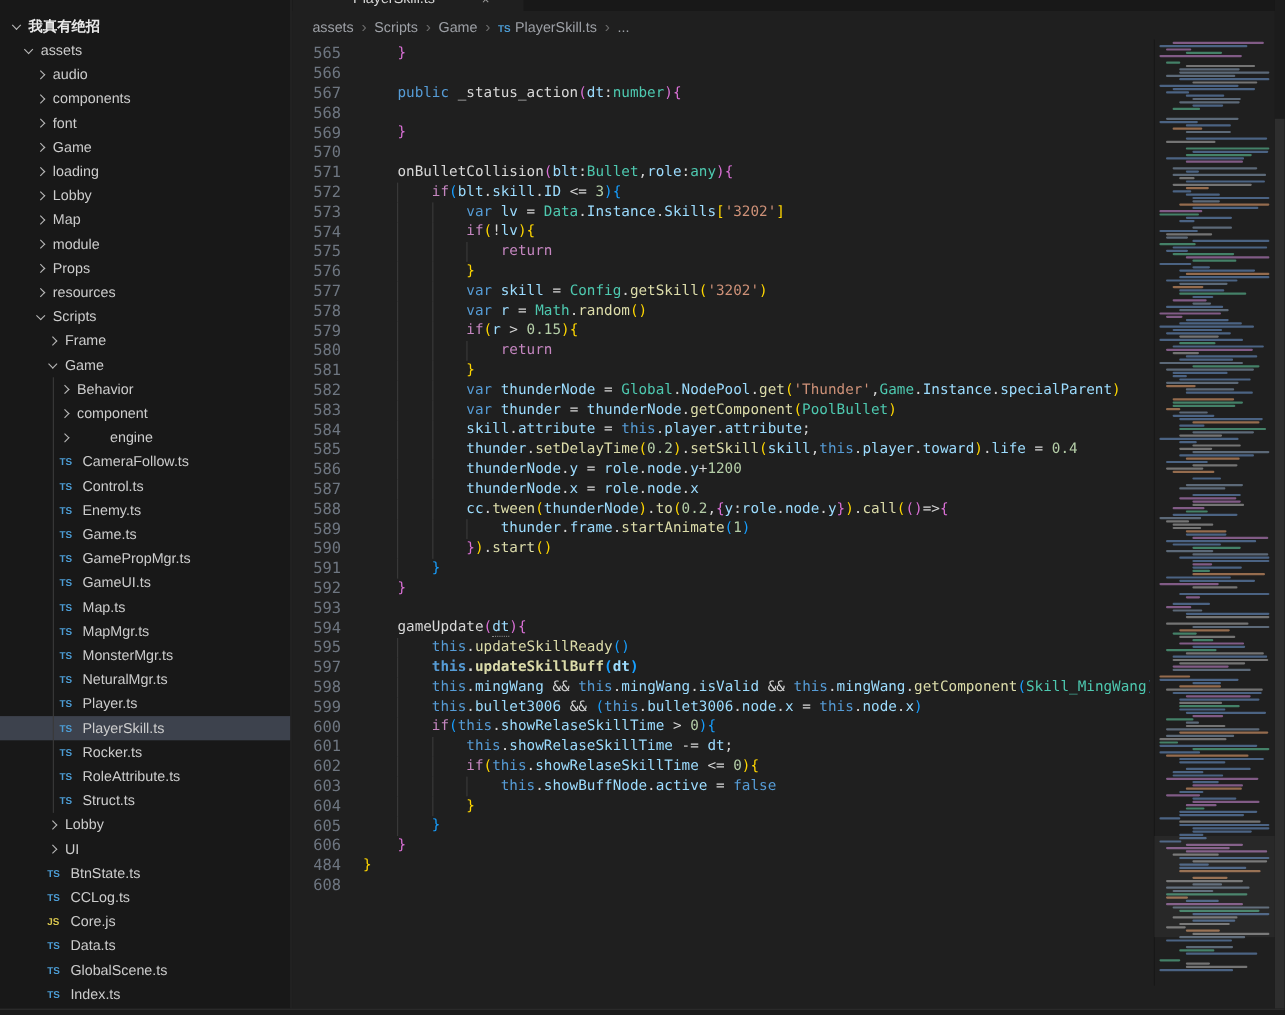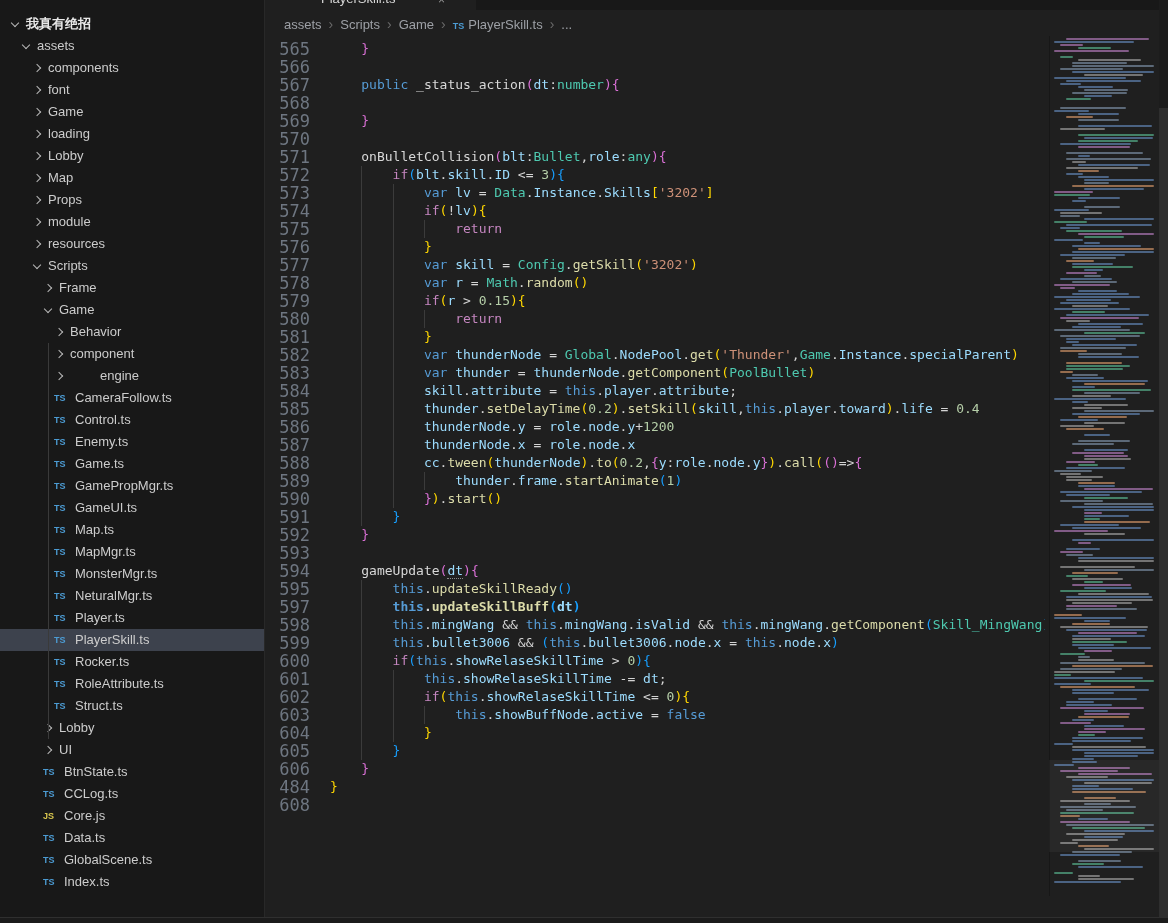--- a/index.html
+++ b/index.html
@@ -53,21 +53,21 @@
   .crumb-sep { color:#6a6a6a; margin:0 7px; font-size:14px; }
   .crumb .badge { width:auto; margin:0 4px 0 0; }
   
   #code {
     position:absolute; left:0; top:38px; width:779px; height:879px; overflow:hidden;
     font-family:"DejaVu Sans Mono", monospace; font-size:13px; padding-top:2px;
   }
   .cl { position:relative; height:18px; line-height:18px; white-space:pre; }
   .ln {
     position:absolute; left:0; top:0; width:44px; text-align:right;
-    color:#6e7681; font-size:17px;
+    color:#6e7681; font-size:14px;
   }
   .ct { display:block; margin-left:64px; }
   .ig { position:absolute; top:0; bottom:0; width:1px; background:#3b3b3b; }
   .c-k{color:#C586C0} .c-b{color:#569CD6} .c-v{color:#9CDCFE} .c-t{color:#4EC9B0}
   .c-f{color:#DCDCAA} .c-s{color:#CE9178} .c-n{color:#B5CEA8} .c-o{color:#D4D4D4}
   .c-g{color:#FFD700} .c-p{color:#DA70D6} .c-u{color:#179FFF} .c-w{color:#D8D8D8}
   .c-vU{color:#9CDCFE; border-bottom:1px dotted #8a8a8a;}
   
   #minimap {
     position:absolute; left:783px; top:36px; width:110px; height:860px;
@@ -90,20 +90,24 @@
         <div class="trow root" style="padding-left: 10px;">
           <span class="chev exp"></span>
           <span>我真有绝招</span>
         </div>
         <div class="trow" style="padding-left: 21px;">
           <span class="chev exp"></span>
           <span>assets</span>
         </div>
         <div class="trow" style="padding-left: 32px;">
           <span class="chev col"></span>
+          <span>audio</span>
+        </div>
+        <div class="trow" style="padding-left: 32px;">
+          <span class="chev col"></span>
           <span>components</span>
         </div>
         <div class="trow" style="padding-left: 32px;">
           <span class="chev col"></span>
           <span>font</span>
         </div>
         <div class="trow" style="padding-left: 32px;">
           <span class="chev col"></span>
           <span>Game</span>
         </div>
@@ -114,25 +118,25 @@
         <div class="trow" style="padding-left: 32px;">
           <span class="chev col"></span>
           <span>Lobby</span>
         </div>
         <div class="trow" style="padding-left: 32px;">
           <span class="chev col"></span>
           <span>Map</span>
         </div>
         <div class="trow" style="padding-left: 32px;">
           <span class="chev col"></span>
+          <span>module</span>
+        </div>
+        <div class="trow" style="padding-left: 32px;">
+          <span class="chev col"></span>
           <span>Props</span>
-        </div>
-        <div class="trow" style="padding-left: 32px;">
-          <span class="chev col"></span>
-          <span>module</span>
         </div>
         <div class="trow" style="padding-left: 32px;">
           <span class="chev col"></span>
           <span>resources</span>
         </div>
         <div class="trow" style="padding-left: 32px;">
           <span class="chev exp"></span>
           <span>Scripts</span>
         </div>
         <div class="trow" style="padding-left: 43px;">

